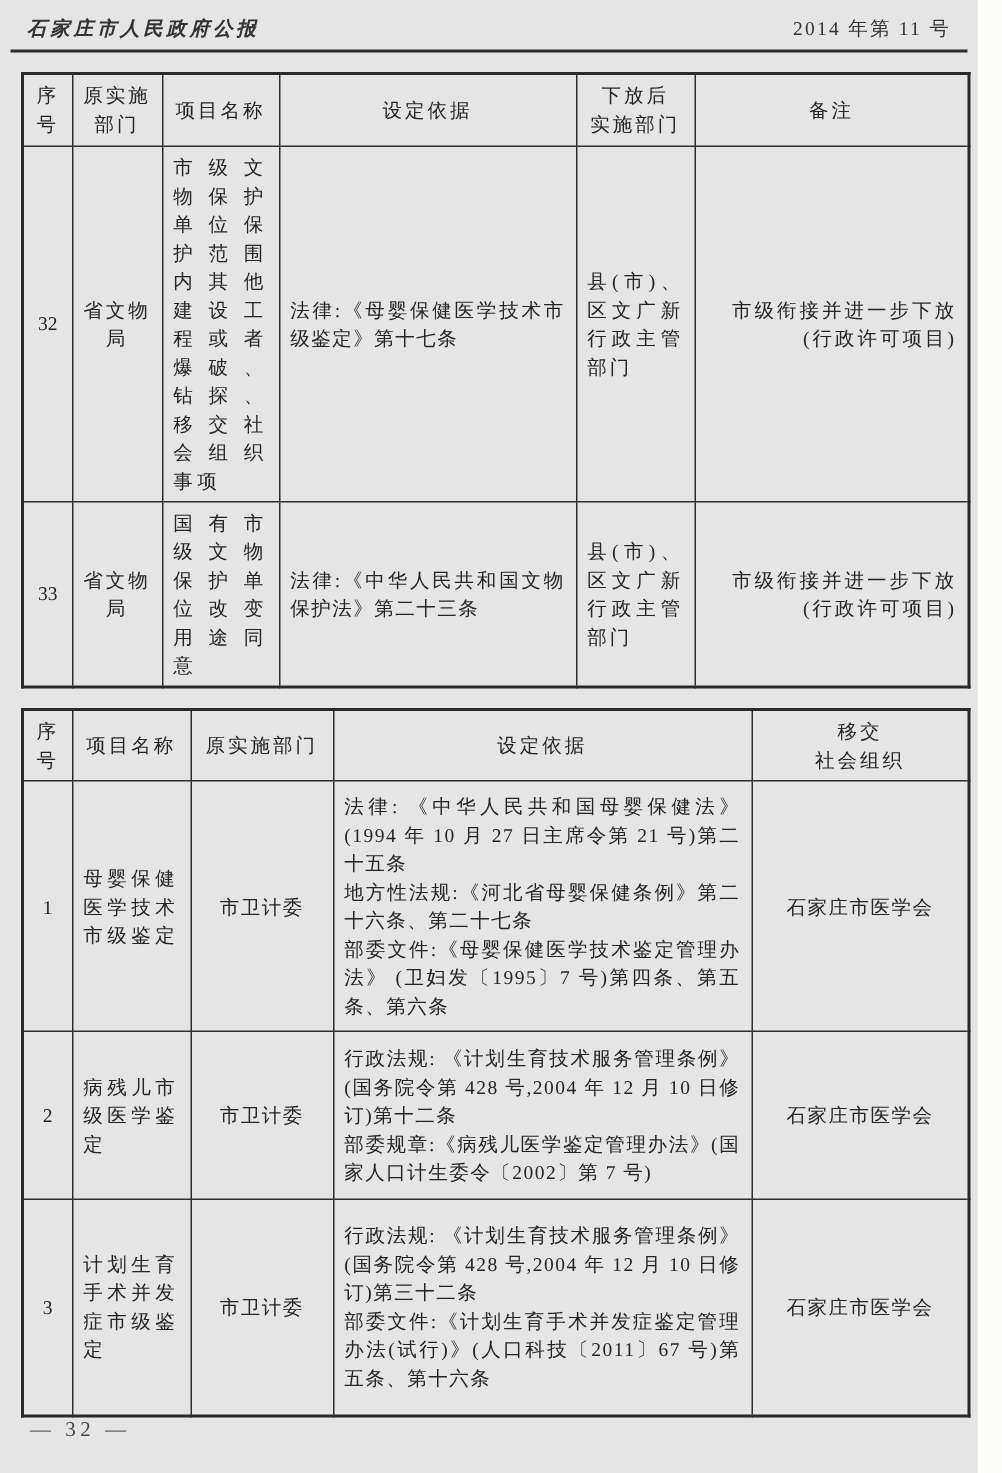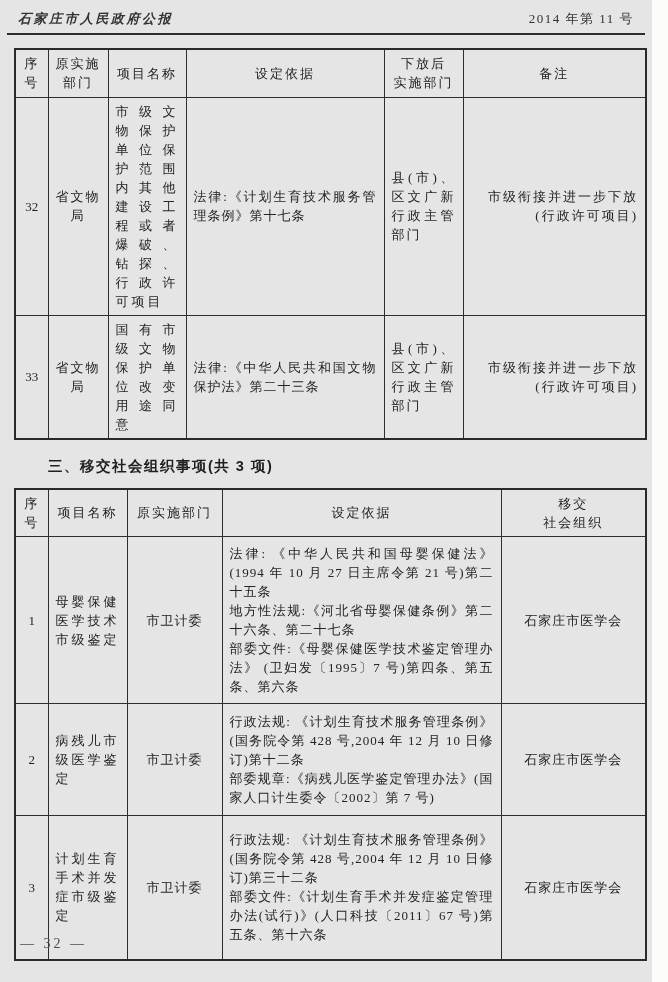--- a/index.html
+++ b/index.html
@@ -53,21 +53,21 @@
     font-weight:bold;
     font-size:14.5px;
     letter-spacing:1.5px;
     color:#1f1f1f;
     height:18px;line-height:18px;
   }
   .t2{margin-top:15px;}
 
   .page-number{
     position:absolute;
-    left:20px;bottom:30px;
+    left:20px;bottom:20px;
     font-size:14px;
     letter-spacing:3px;
     color:#4a4a4a;
   }
 </style>
 </head>
 <body>
 
 <div class="page">
 
@@ -94,39 +94,38 @@
         <th>设定依据</th>
         <th class="pre">下放后
 实施部门</th>
         <th>备注</th>
       </tr>
     </thead>
     <tbody>
       <tr style="height:182px">
         <td class="c-center">32</td>
         <td class="c-center ls2">省文物局</td>
-        <td class="c-just ls3">市级文物保护单位保护范围内其他建设工程或者爆破、钻探、行政许可项目</td>
-        <td class="c-just ls1 pre">法律:《计划生育技术服务管理条例》第十七条</td>
+        <td class="c-just ls3">市级文物保护单位保护范围内其他建设工程或者爆破、钻探、移交社会组织事项</td>
+        <td class="c-just ls1 pre">法律:《母婴保健医学技术市级鉴定》第十七条</td>
         <td class="c-just ls2">县(市)、区文广新行政主管部门</td>
         <td class="c-left ls2 pre">市级衔接并进一步下放
 (行政许可项目)</td>
       </tr>
       <tr style="height:91px">
         <td class="c-center">33</td>
         <td class="c-center ls2">省文物局</td>
         <td class="c-just ls3">国有市级文物保护单位改变用途同意</td>
         <td class="c-just ls1 pre">法律:《中华人民共和国文物保护法》第二十三条</td>
         <td class="c-just ls2">县(市)、区文广新行政主管部门</td>
         <td class="c-left ls2 pre">市级衔接并进一步下放
 (行政许可项目)</td>
       </tr>
     </tbody>
   </table>
 
-  <div class="section-heading">三、移交社会组织事项(共 3 项)</div>
 
   <table class="doc-table t2">
     <colgroup>
       <col style="width:33px">
         <col style="width:79px">
         <col style="width:95px">
       <col style="width:279px">
         <col style="width:145px">
     </colgroup>
     <thead>

